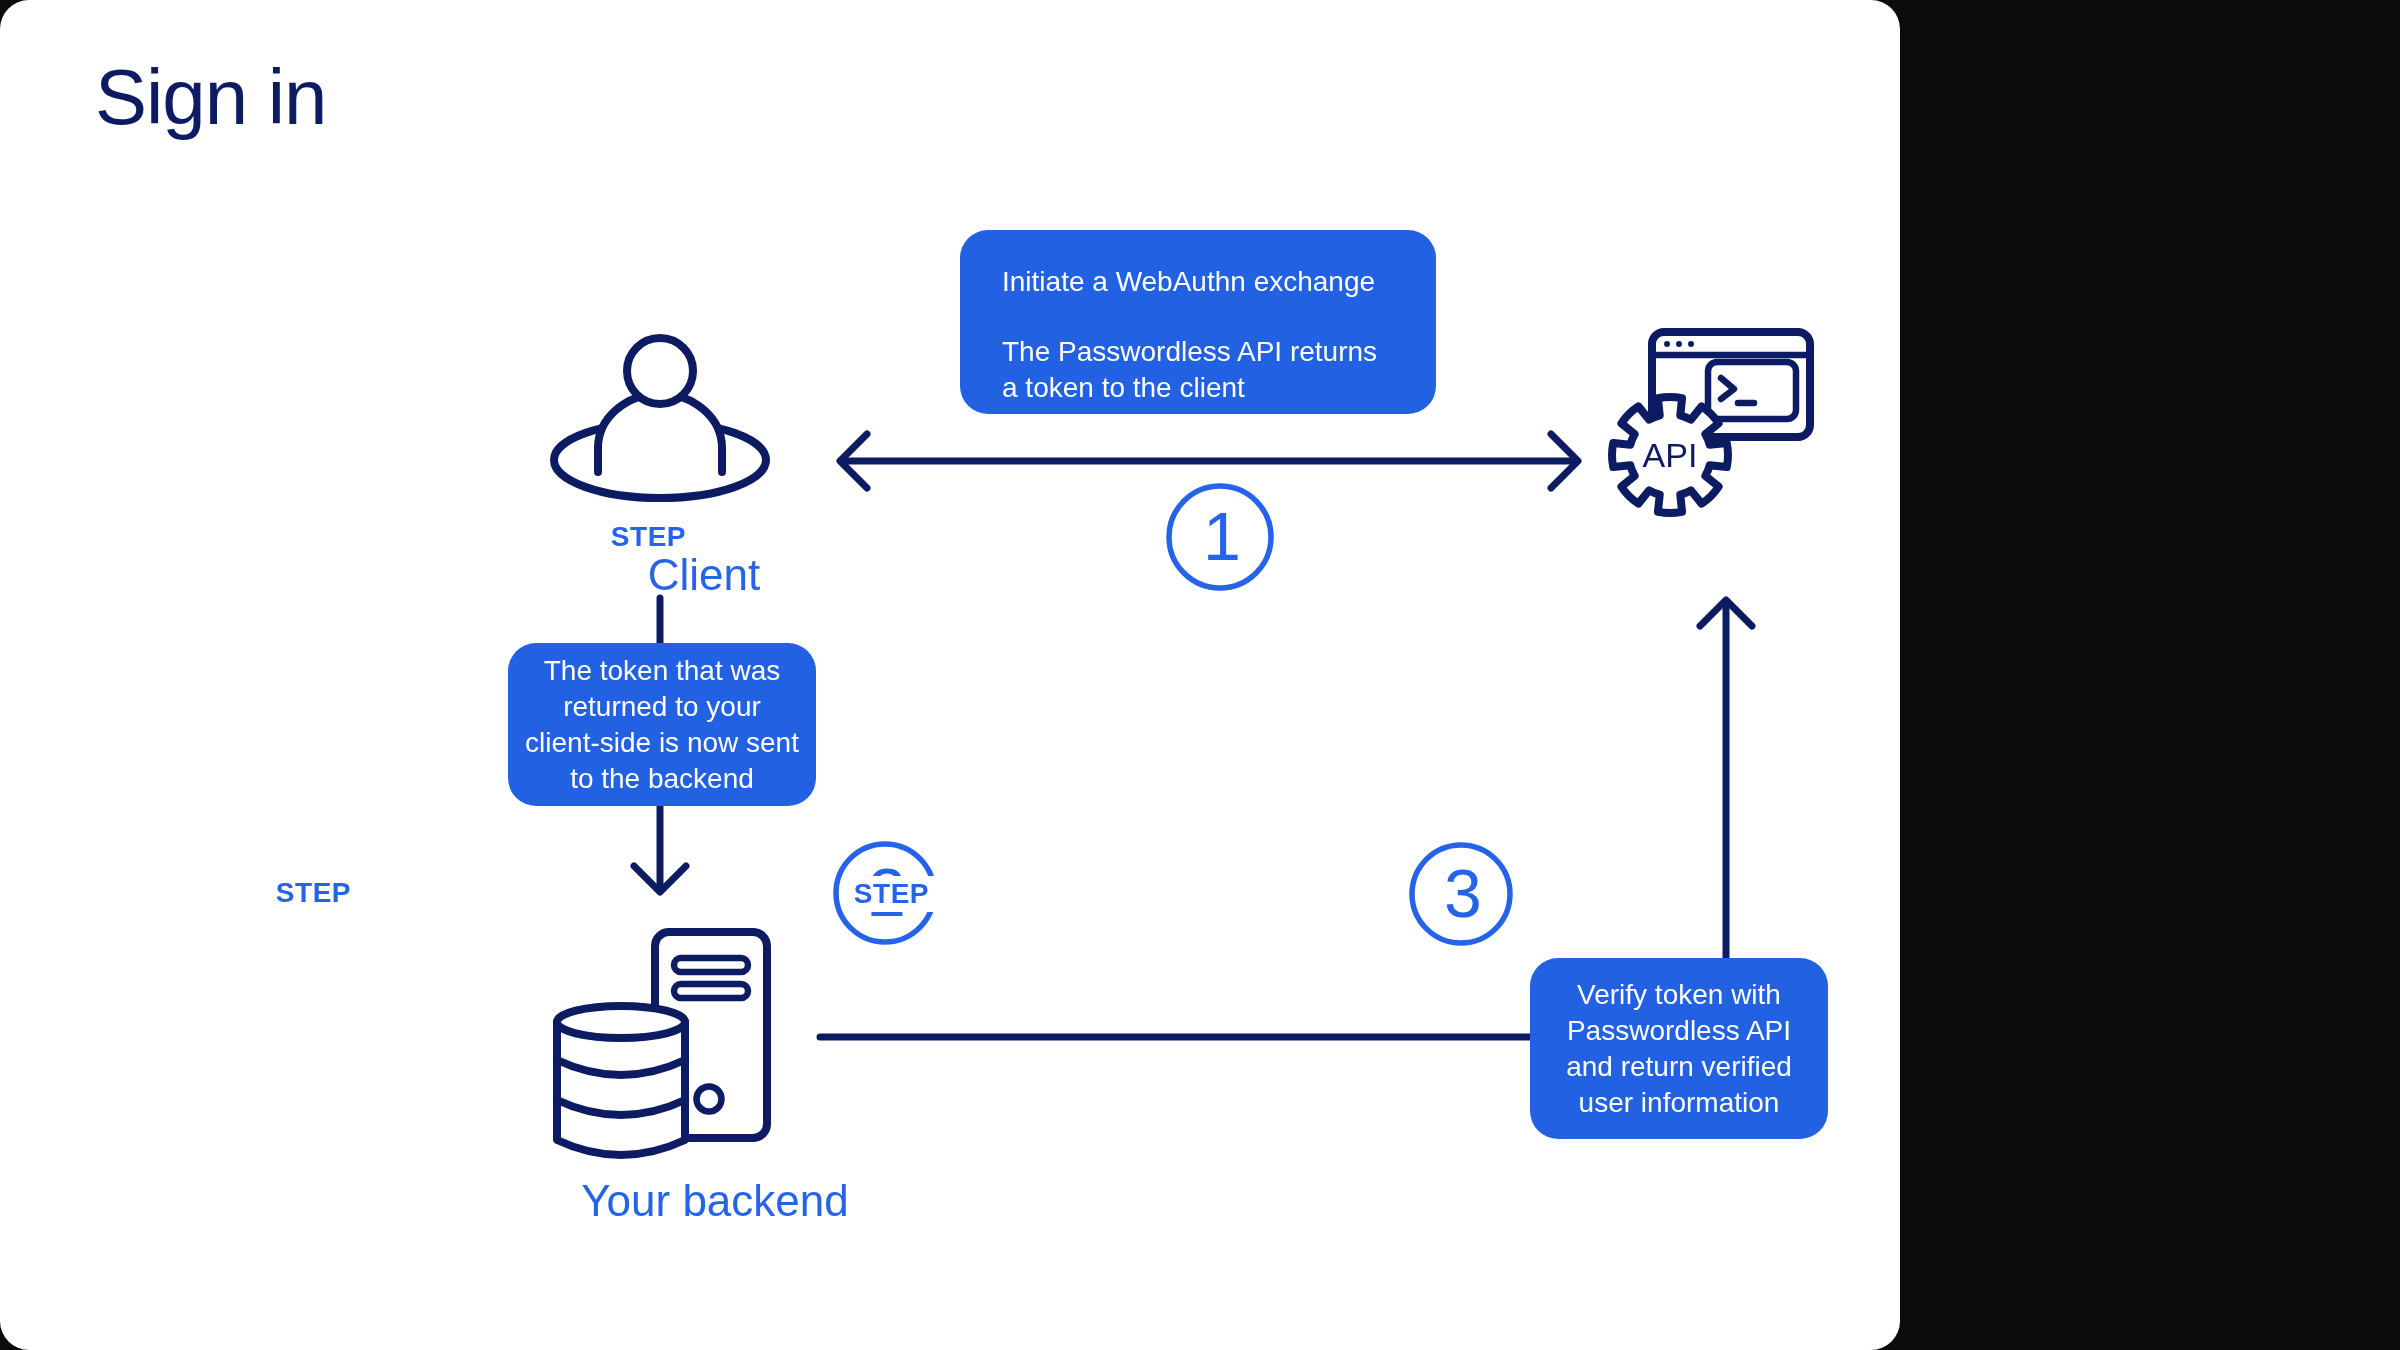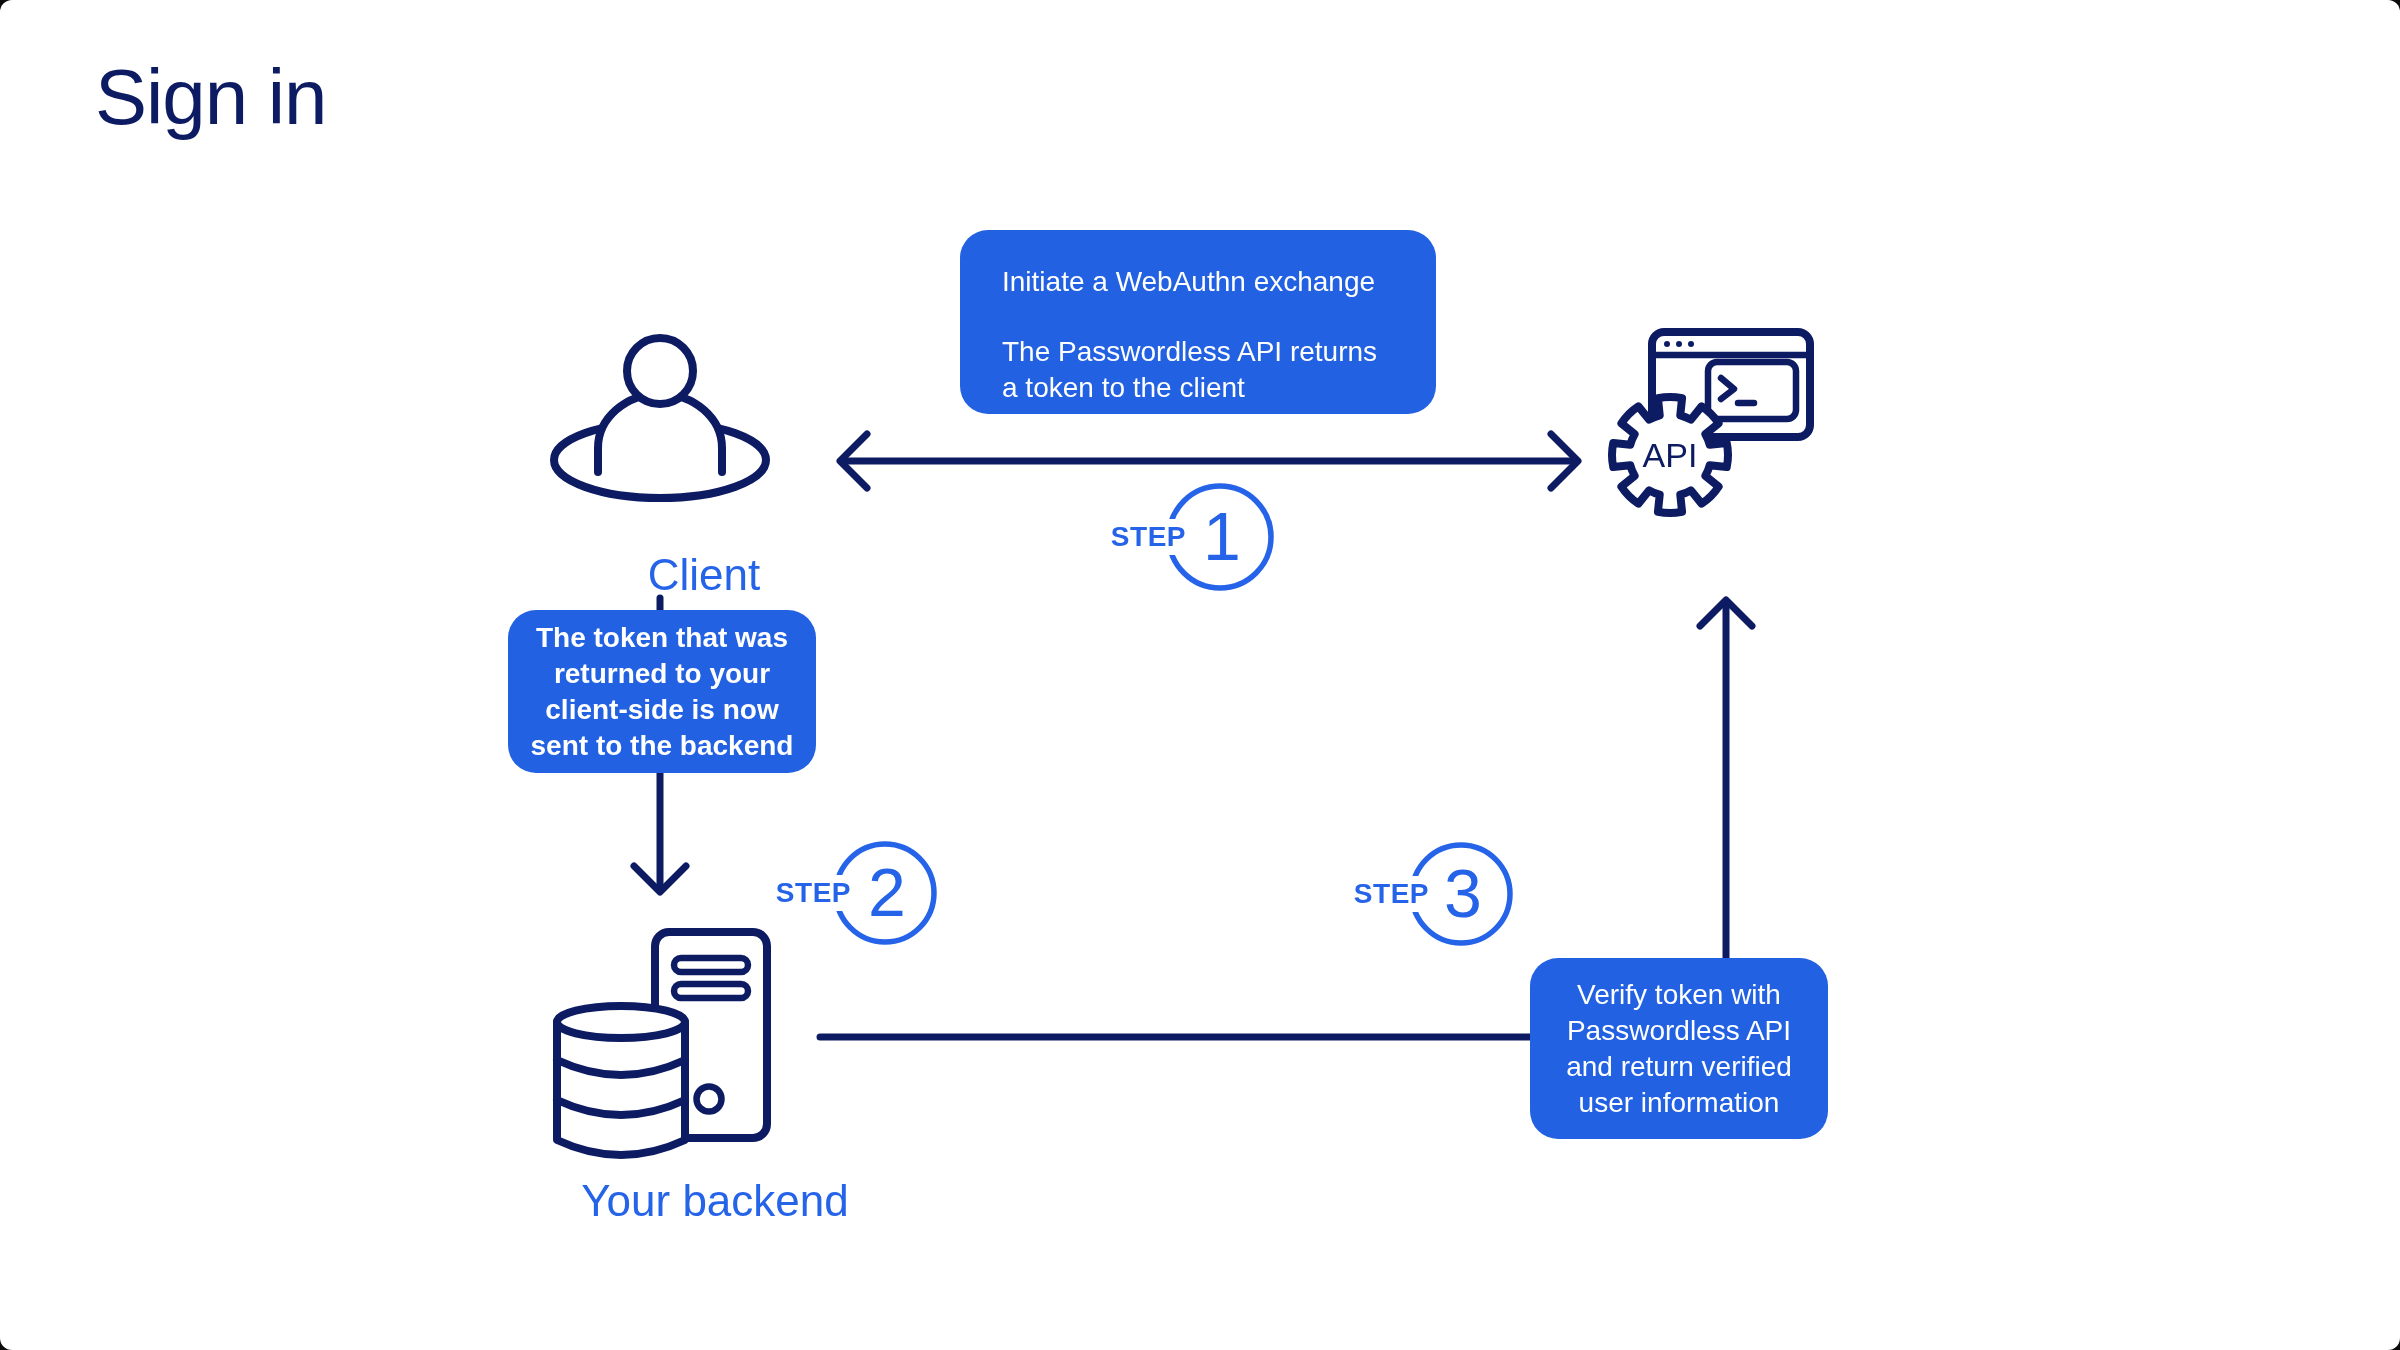--- a/index.html
+++ b/index.html
@@ -2,22 +2,22 @@
 <html style="--navy: #0d1b63; --accent: #2563e8; --box_blue: #2161e2;"><head>
 <meta charset="utf-8">
 <style>
   :root{
     --navy:#0d1b63;
     --accent:#2563e8;
     --box_blue:#2161e2;
   }
   html,body{margin:0;padding:0;background:#0b0b0b;}
   .stage{
-    position:relative;width:2400px;height:1350px;background:#ffffff;
-    border-radius:12px;overflow:hidden;
+    position:relative;width:1900px;height:1350px;background:#ffffff;
+    border-radius:29px;overflow:hidden;
     font-family:"Liberation Sans","DejaVu Sans",sans-serif;
   }
   .page-title{
     position:absolute;left:95px;top:52px;margin:0;
     font-size:78px;font-weight:500;color:var(--navy);letter-spacing:-1px;
   }
   svg.diagram{position:absolute;left:0;top:0;z-index:1;}
   .ink{stroke:var(--navy);fill:none;stroke-width:8;stroke-linecap:round;stroke-linejoin:round;}
   .ink-thin{stroke:var(--navy);fill:none;stroke-width:6.5;stroke-linecap:round;stroke-linejoin:round;}
   .ink-fill{fill:#ffffff;stroke:var(--navy);stroke-width:8;stroke-linejoin:round;}
@@ -27,21 +27,21 @@
   .step-number{fill:var(--accent);font-size:68px;font-weight:300;text-anchor:middle;}
   .gear-text{fill:var(--navy);font-size:34px;font-weight:500;text-anchor:middle;}
   .dot{fill:var(--navy);}
   .callout{
     position:absolute;z-index:2;background:var(--box_blue);color:#ffffff;
     border-radius:28px;font-size:28px;line-height:36px;box-sizing:border-box;
   }
   .callout-1{left:960px;top:230px;width:476px;height:184px;padding:26px 34px;text-align:left;}
   .callout-1 p{margin:8px;}
   .callout-1 p:first-child{margin-bottom:34px;}
-  .callout-2{left:508px;top:610px;width:308px;height:163px;display:flex;align-items:center;justify-content:center;text-align:center;padding:3px 14px;font-weight:bold;}
+  .callout-2{left:508px;top:643px;width:308px;height:163px;display:flex;align-items:center;justify-content:center;text-align:center;padding:3px 14px;}
   .callout-3{left:1530px;top:958px;width:298px;height:181px;display:flex;align-items:center;justify-content:center;text-align:center;padding:16px 12px;}
   .node-label{
     position:absolute;z-index:2;transform:translateX(-50%);
     color:var(--accent);font-size:44px;font-weight:400;white-space:nowrap;
   }
   .label-client{left:660px;top:550px;margin-left:44px;}
   .label-api{left:1723px;top:522px;}
   .label-backend{left:693px;top:1176px;margin-left:22px;}
   .step-label{
     position:absolute;z-index:2;background:#ffffff;color:var(--accent);

